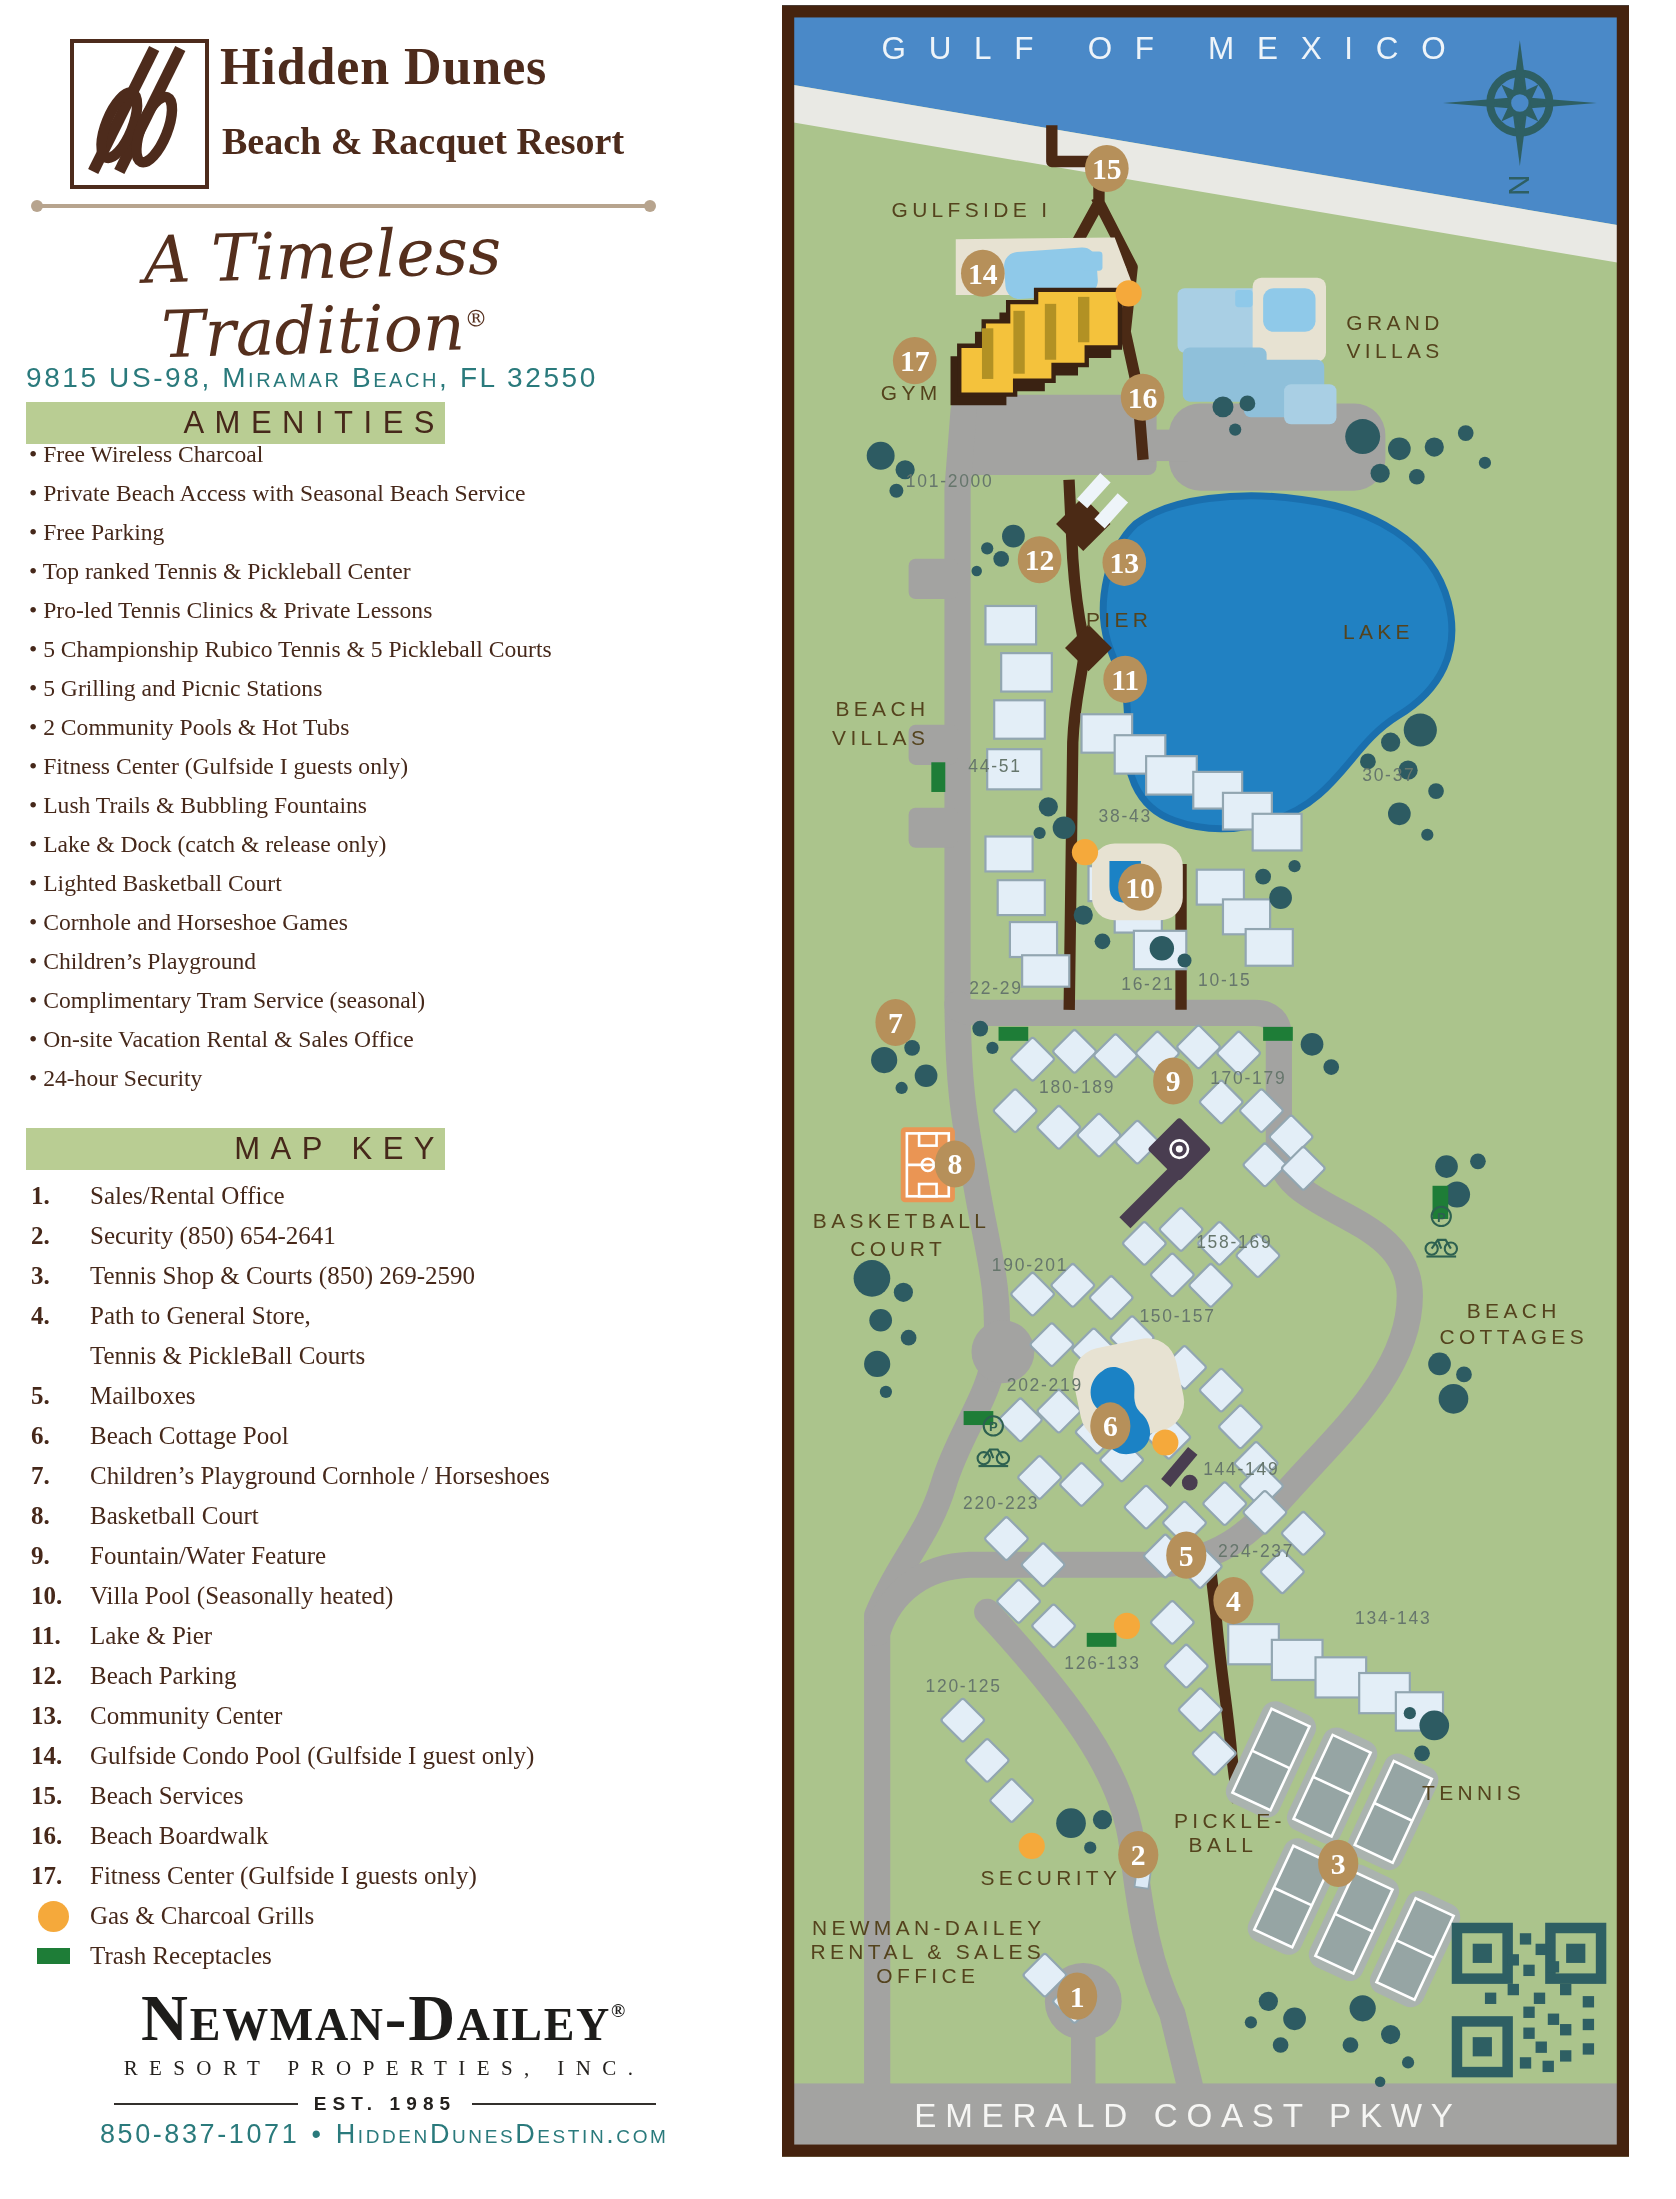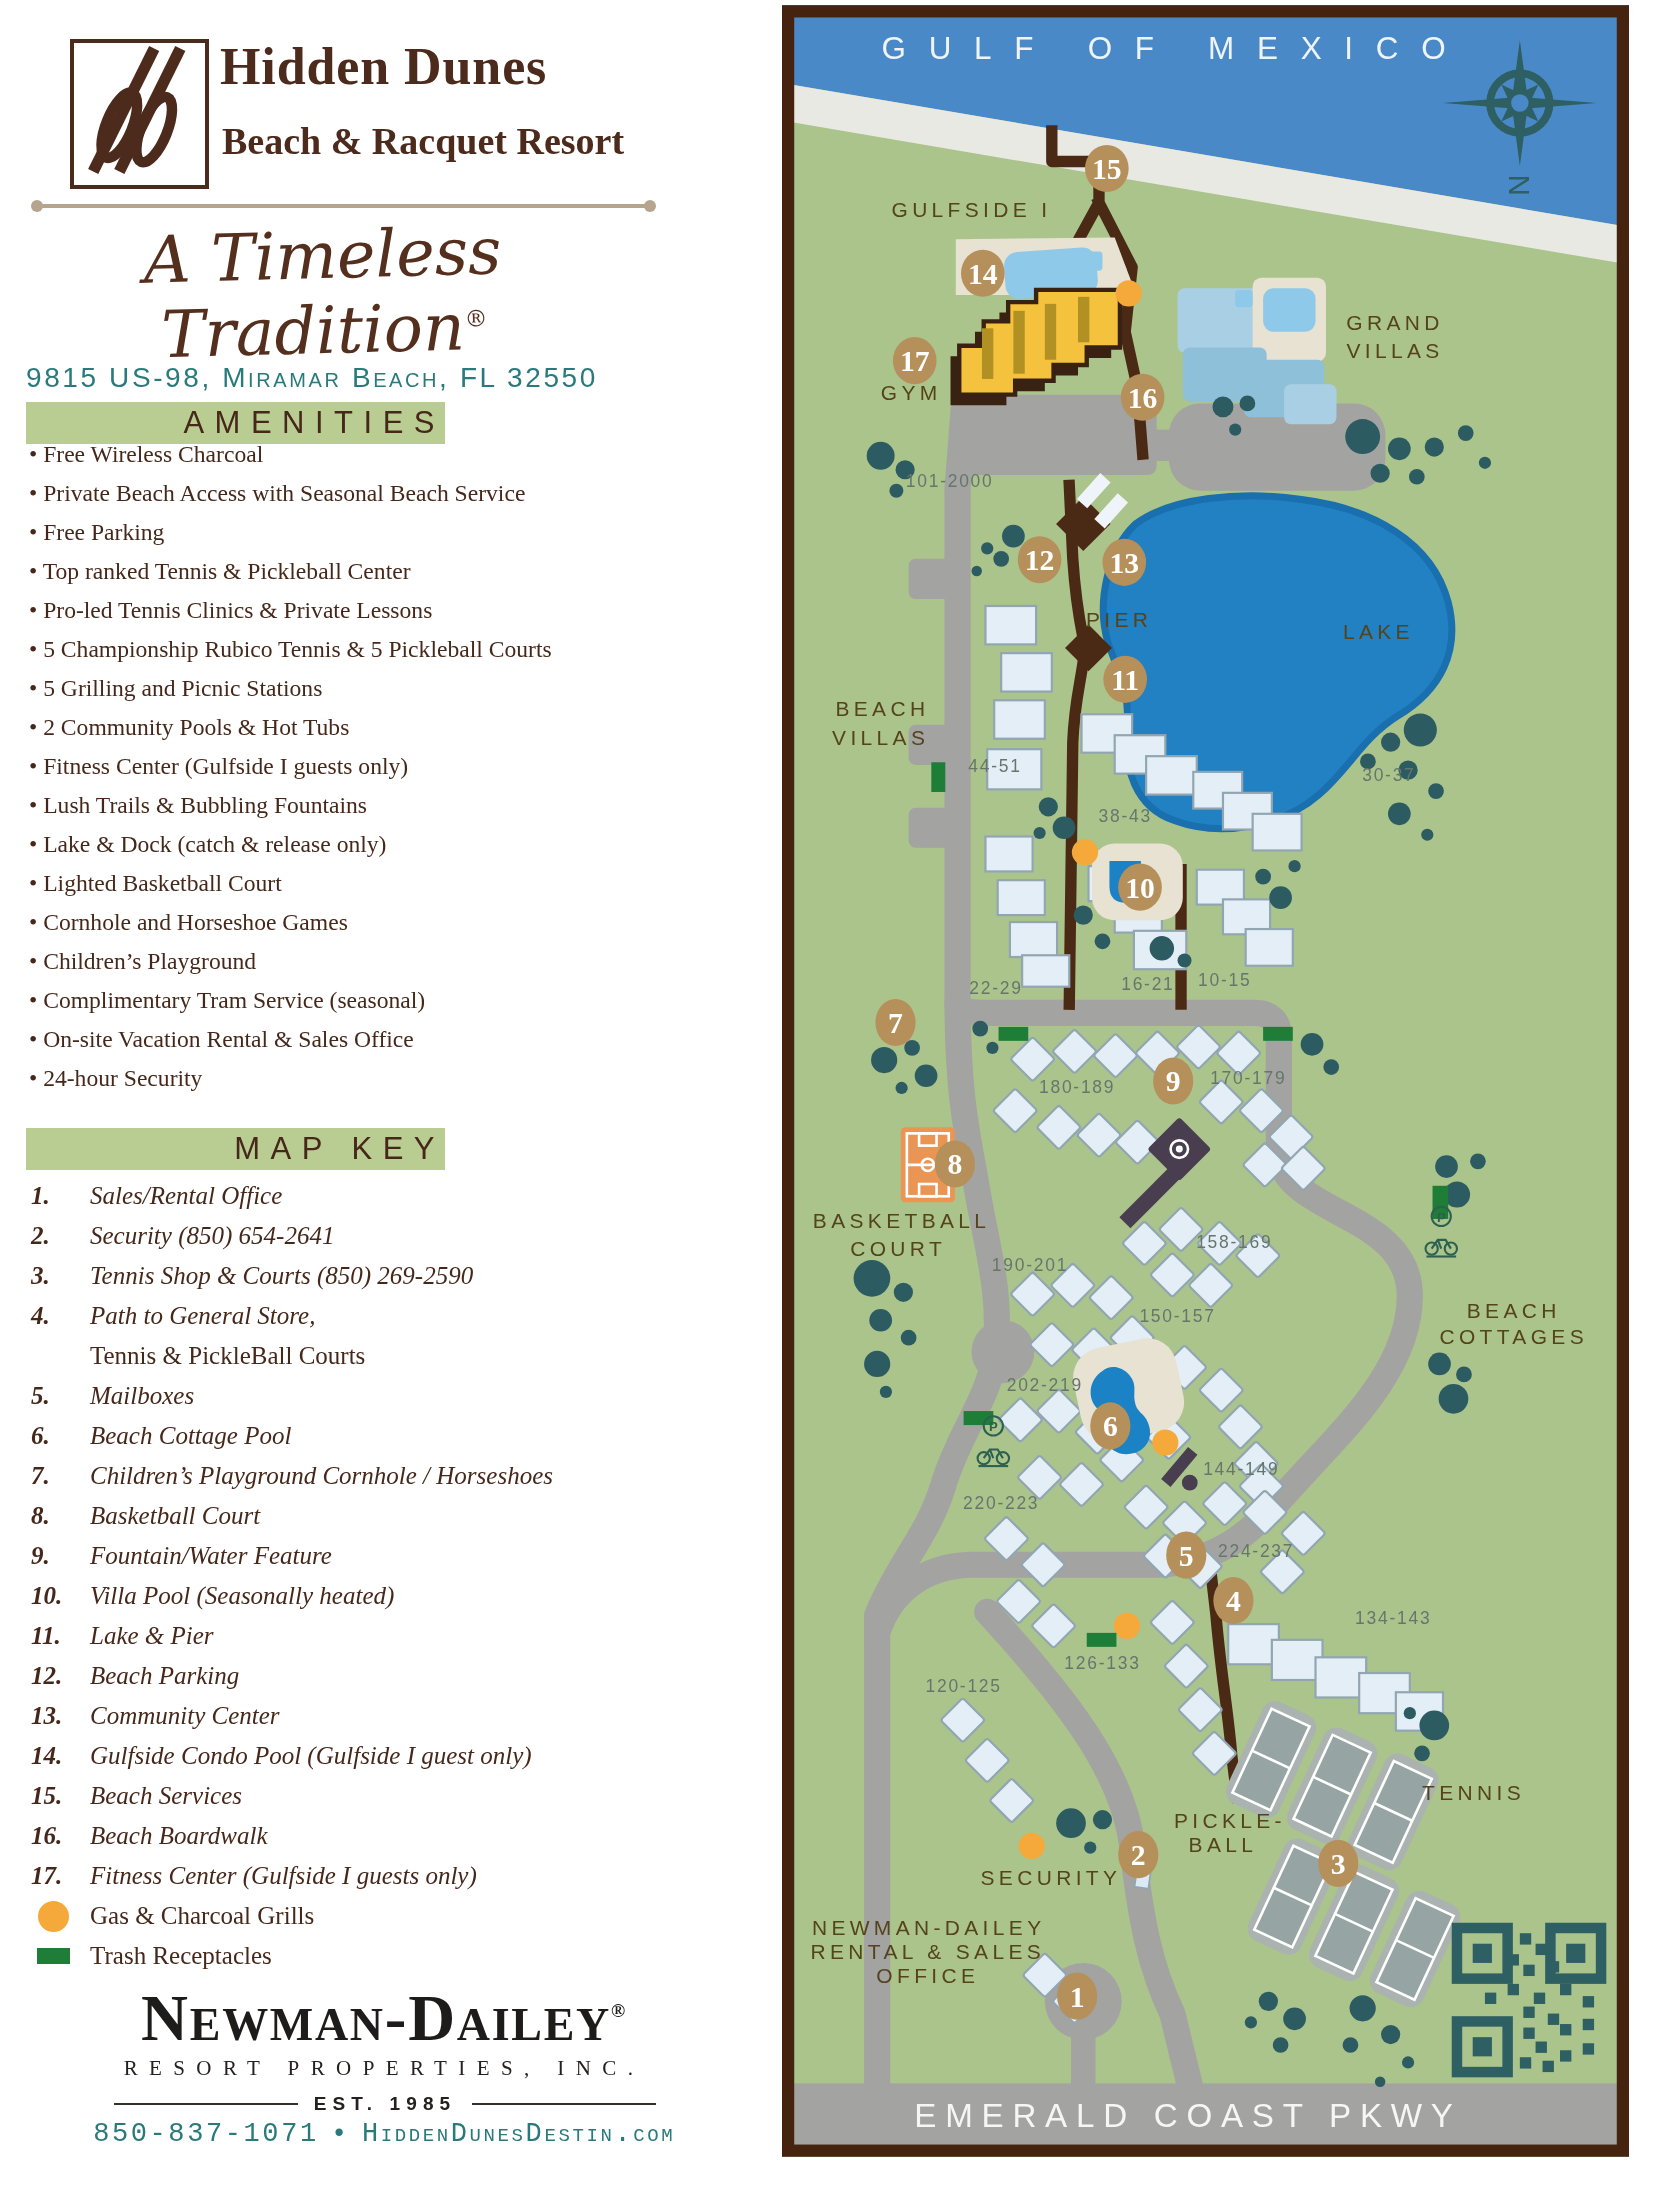--- a/index.html
+++ b/index.html
@@ -27,40 +27,40 @@
   .banner{position:absolute;left:26px;width:419px;height:42px;background:var(--c-banner_green);
           color:var(--c-text_brown);font-family:"Liberation Sans",sans-serif;font-size:31px;
           letter-spacing:10.5px;display:flex;align-items:center;justify-content:flex-end;font-weight:500;}
   .banner-amenities{top:402px}
   .banner-mapkey{top:1128px}
   .amenities-list{position:absolute;left:29px;top:435px;margin:0;padding:0;list-style:none;
                   color:var(--c-text_brown);}
   .amenities-list li{font-size:23.6px;line-height:39px;white-space:nowrap;}
   .amenities-list li::before{content:"• ";}
   .key-list{position:absolute;left:31px;top:1176px;color:var(--c-text_brown);}
-  .key-row{font-size:25px;line-height:40px;white-space:nowrap;font-style:italic;}
+  .key-row{font-size:25px;line-height:40px;white-space:nowrap;}
   .key-num{display:inline-block;width:59px;font-weight:700;}
   .key-line2{font-size:25px;line-height:40px;padding-left:59px;white-space:nowrap;}
   .legend-row{display:flex;align-items:center;height:40px;font-size:25px;}
   .icon-grill{width:31px;height:31px;border-radius:50%;background:var(--c-grill_orange);
               margin-left:7px;margin-right:21px;flex:none;}
   .icon-trash{width:33px;height:16.6px;background:var(--c-trash_green);
               margin-left:6.1px;margin-right:20px;flex:none;}
   .nd-name{position:absolute;left:52px;top:1981px;width:664px;text-align:center;font-size:65px;
            font-variant:small-caps;font-weight:600;color:var(--c-ink);letter-spacing:1.7px;}
   .nd-name .reg{font-size:19px;vertical-align:super;}
   .nd-sub{position:absolute;left:52px;top:2056px;width:664px;text-align:center;font-size:21px;
           letter-spacing:11.4px;color:#24211e;}
   .nd-est{position:absolute;left:114px;top:2093px;width:542px;display:flex;align-items:center;
           font-family:"Liberation Sans",sans-serif;font-size:19px;font-weight:700;
           letter-spacing:6.1px;color:#24211e;}
   .nd-est::before,.nd-est::after{content:"";flex:1;height:2.6px;background:#33302c;}
   .nd-est span{margin:0 15.7px;}
   .contact{position:absolute;left:8.7px;top:2119px;width:751px;text-align:center;
-           font-family:Liberation Mono, monospace;font-variant:small-caps;font-size:27px;
+           font-family:Liberation Sans, sans-serif;font-variant:small-caps;font-size:27px;
            letter-spacing:2.6px;color:var(--c-teal);font-weight:500;}
   .contact .sep{margin:0 12.2px;}
 
   
   .map{position:absolute;left:782px;top:5.2px;width:847px;height:2152px;}
   .land{fill:var(--c-land)} .gulf{fill:var(--c-gulf)} .sand{fill:var(--c-sand)}
   .lake{fill:var(--c-lake);stroke:var(--c-lake_edge);stroke-width:8;}
   .road{stroke:var(--c-road);stroke-width:30;fill:none;stroke-linecap:round;stroke-linejoin:round;}
   .roadf{fill:var(--c-road)}
   .bw{stroke:var(--c-boardwalk);stroke-width:13;fill:none;stroke-linejoin:round;stroke-linecap:square;}

